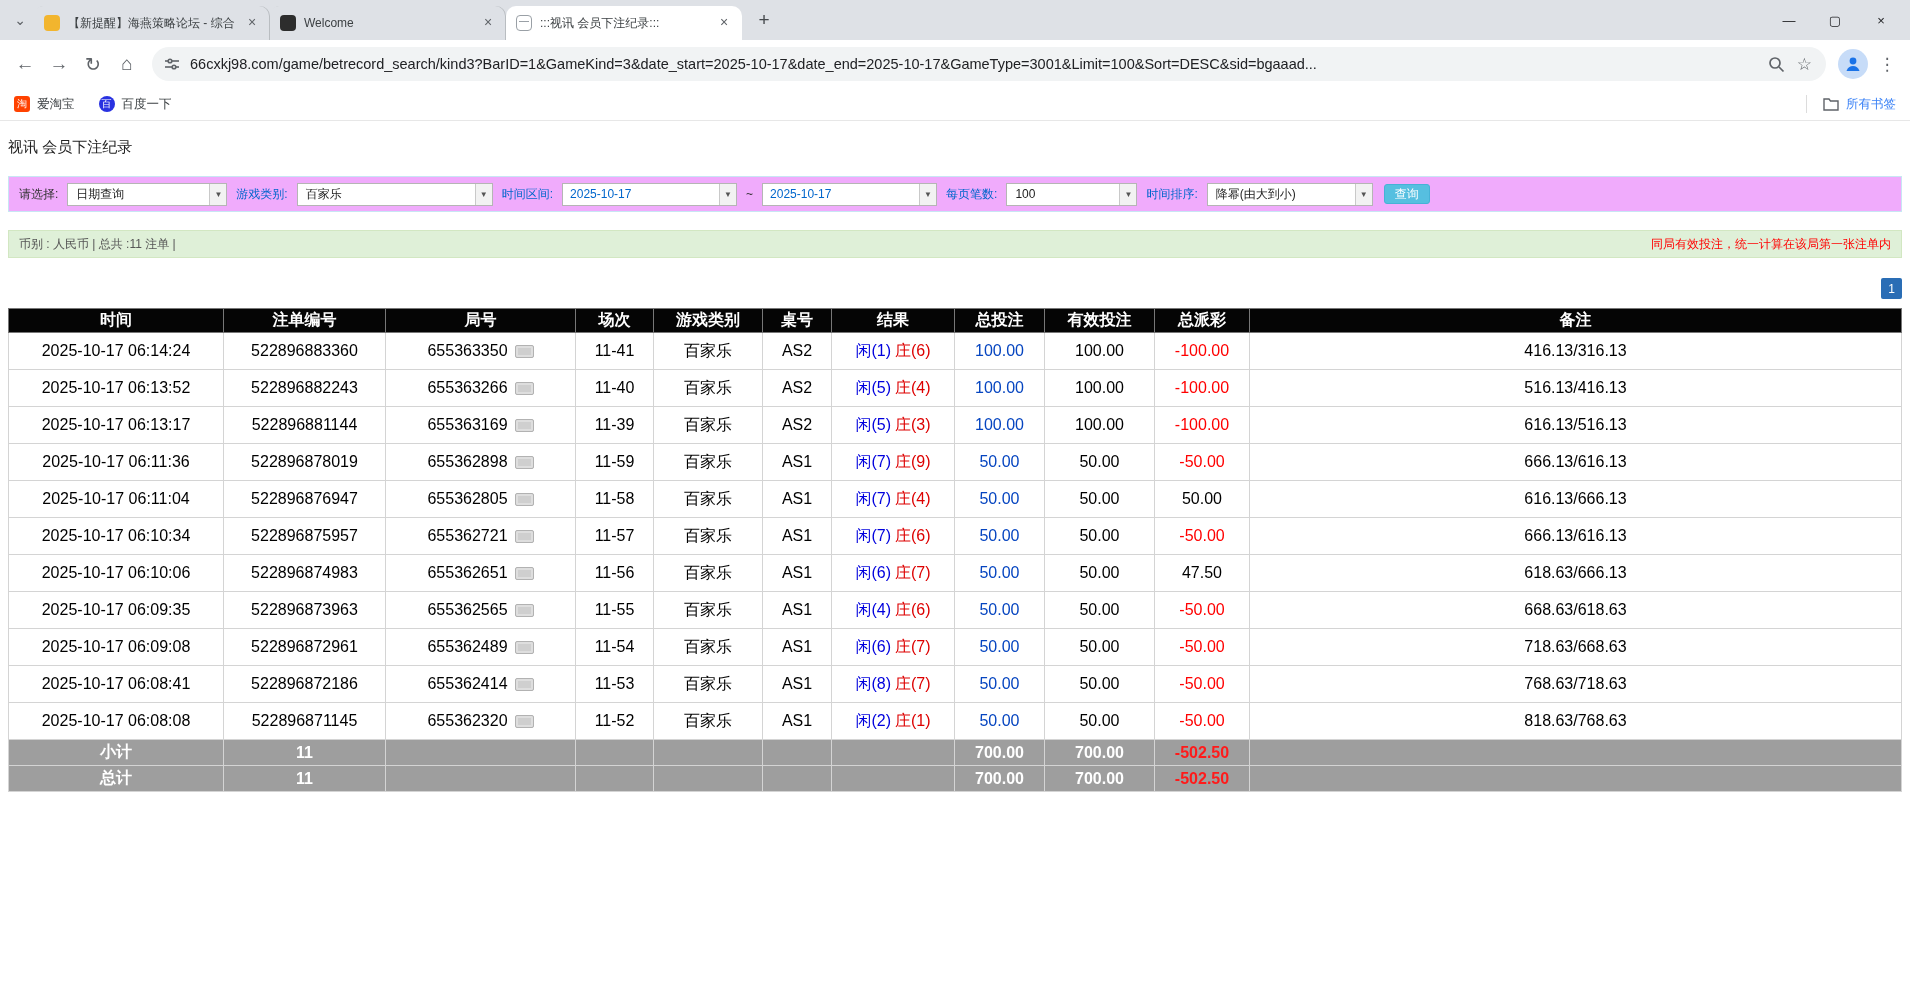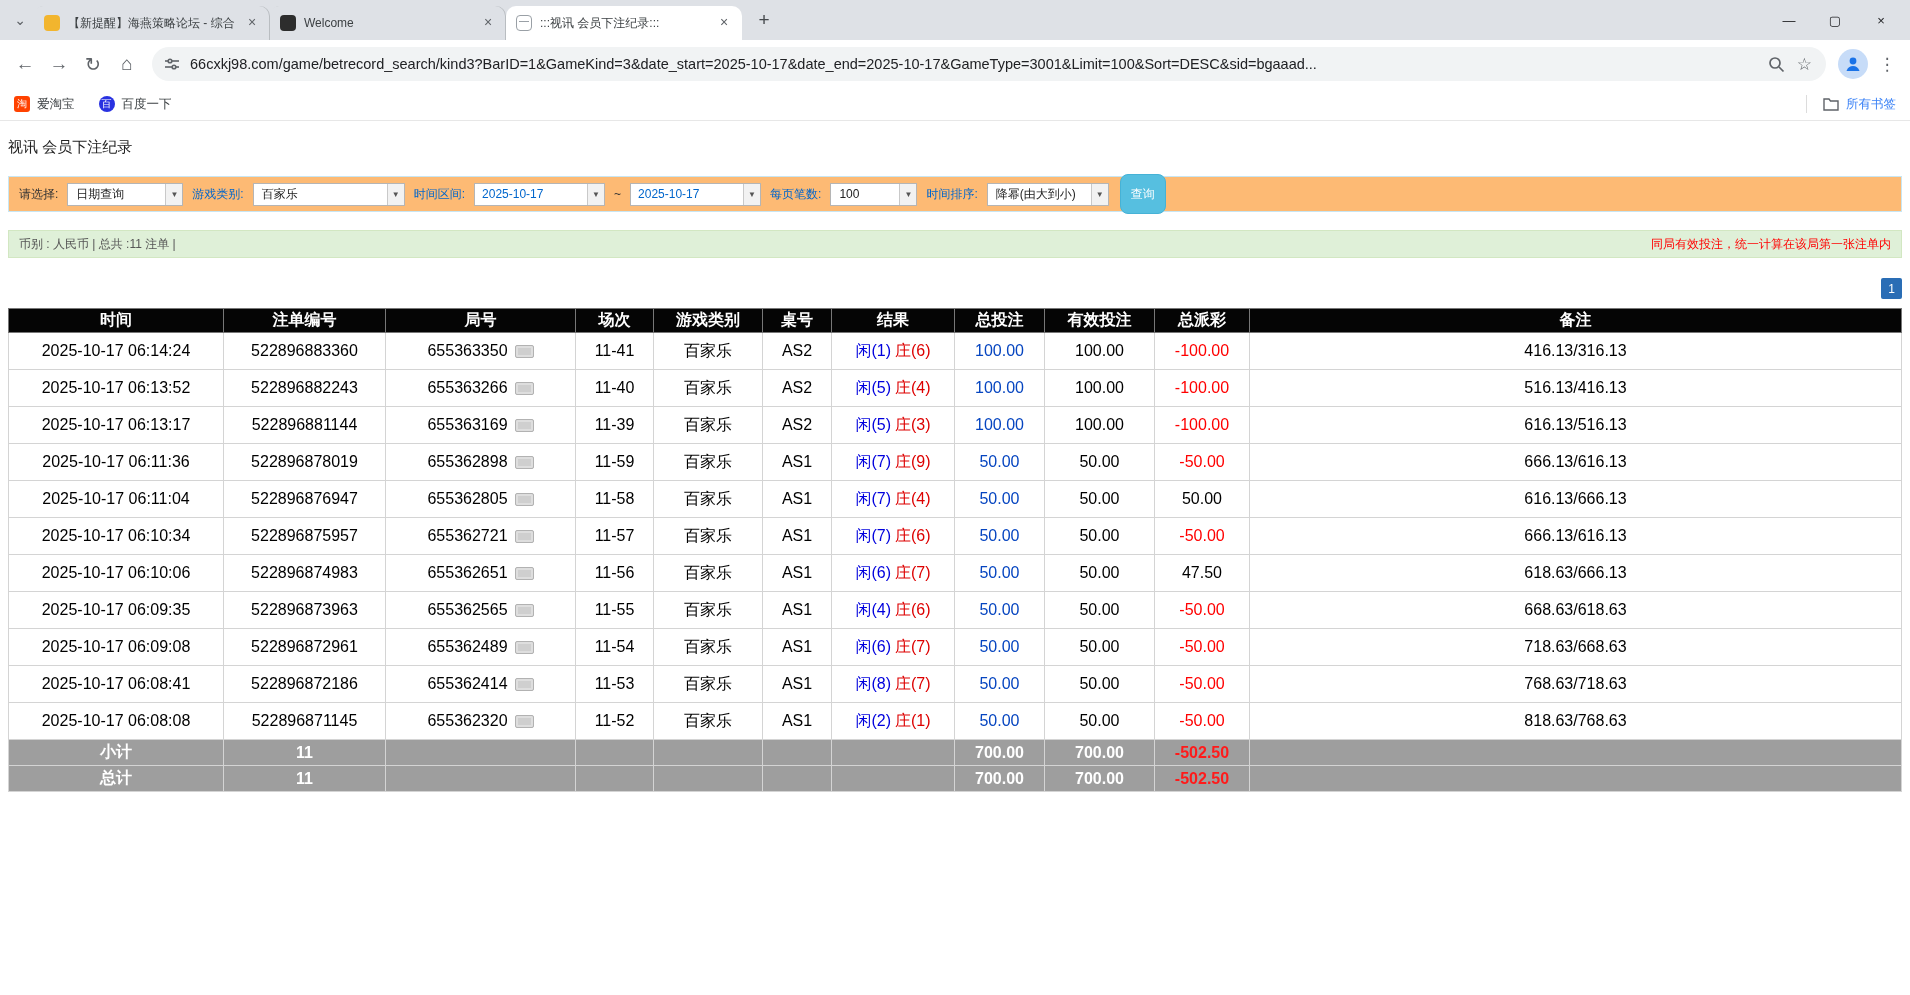--- a/index.html
+++ b/index.html
@@ -49,33 +49,33 @@
     color:#fff; font-size:10px; }
   .bm-taobao { background:#ff4200; border-radius:3px; }
   .bm-baidu { background:#2932e1; border-radius:50%; }
   .bookmarks-right { margin-left:auto; display:flex; align-items:center; gap:7px;
     border-left:1px solid #dcdcdc; padding-left:16px; height:18px; color:#3b82f6; }
 
   
   .content { padding:0 8px; }
   .page-title { font-size:15px; color:#222; margin:17px 0 19px; font-weight:400; }
 
-  .filter-bar { background:#fdba74; border:1px solid #c8e6f3; height:36px; display:flex;
+  .filter-bar { background:#f0abfc; border:1px solid #c8e6f3; height:36px; display:flex;
     align-items:center; padding:0 10px; gap:9px; font-size:12px; }
   .flabel { color:#06c; } .flabel.dark { color:#333; }
-  .combo { display:flex; align-items:stretch; background:#fff; border:1px solid #b5b5b5; height:23px; }
+  .combo { display:flex; align-items:stretch; background:#fff; border:1px solid #b5b5b5; height:23px;gap:44px; }
   .combo .val { display:flex; align-items:center; padding:0 8px; color:#222; white-space:nowrap; }
   .combo .val.blue { color:#06c; }
   .combo .arrow { width:17px; border-left:1px solid #c9c9c9; background:#f2f2f2; display:flex;
     align-items:center; justify-content:center; font-size:8px; color:#555; flex:0 0 17px; }
   .w-select .val { width:97px; } .w-game .val { width:133px; } .w-date .val { width:112px;padding-left:7px; }
   .w-size .val { width:68px; } .w-sort .val { width:103px; }
   .tilde { color:#333; }
-  .search-btn { background:#56bfe0; color:#fff; border:1px solid #46b2d6; border-radius:8px;
-    height:40px; padding:0 10px; font-size:12px; margin-left:2px; }
+  .search-btn { background:#56bfe0; color:#fff; border:1px solid #46b2d6; border-radius:3px;
+    height:20px; padding:0 10px; font-size:12px; margin-left:2px; }
 
   .info-bar { margin-top:18px; background:#dff0d8; border:1px solid #d2e7c2; height:28px;
     display:flex; align-items:center; justify-content:space-between; padding:0 10px; font-size:12px; color:#555;text-align:center; }
   .info-right { color:#f00; }
 
   .pagination { display:flex; justify-content:flex-end; margin-top:20px; }
   .page-btn { min-width:21px; height:21px; background:#2a6db5; color:#fff; font-size:12px;
     display:flex; align-items:center; justify-content:center; border-radius:2px; }
 
   table { width:100%; border-collapse:collapse; margin-top:9px; font-size:16px;

